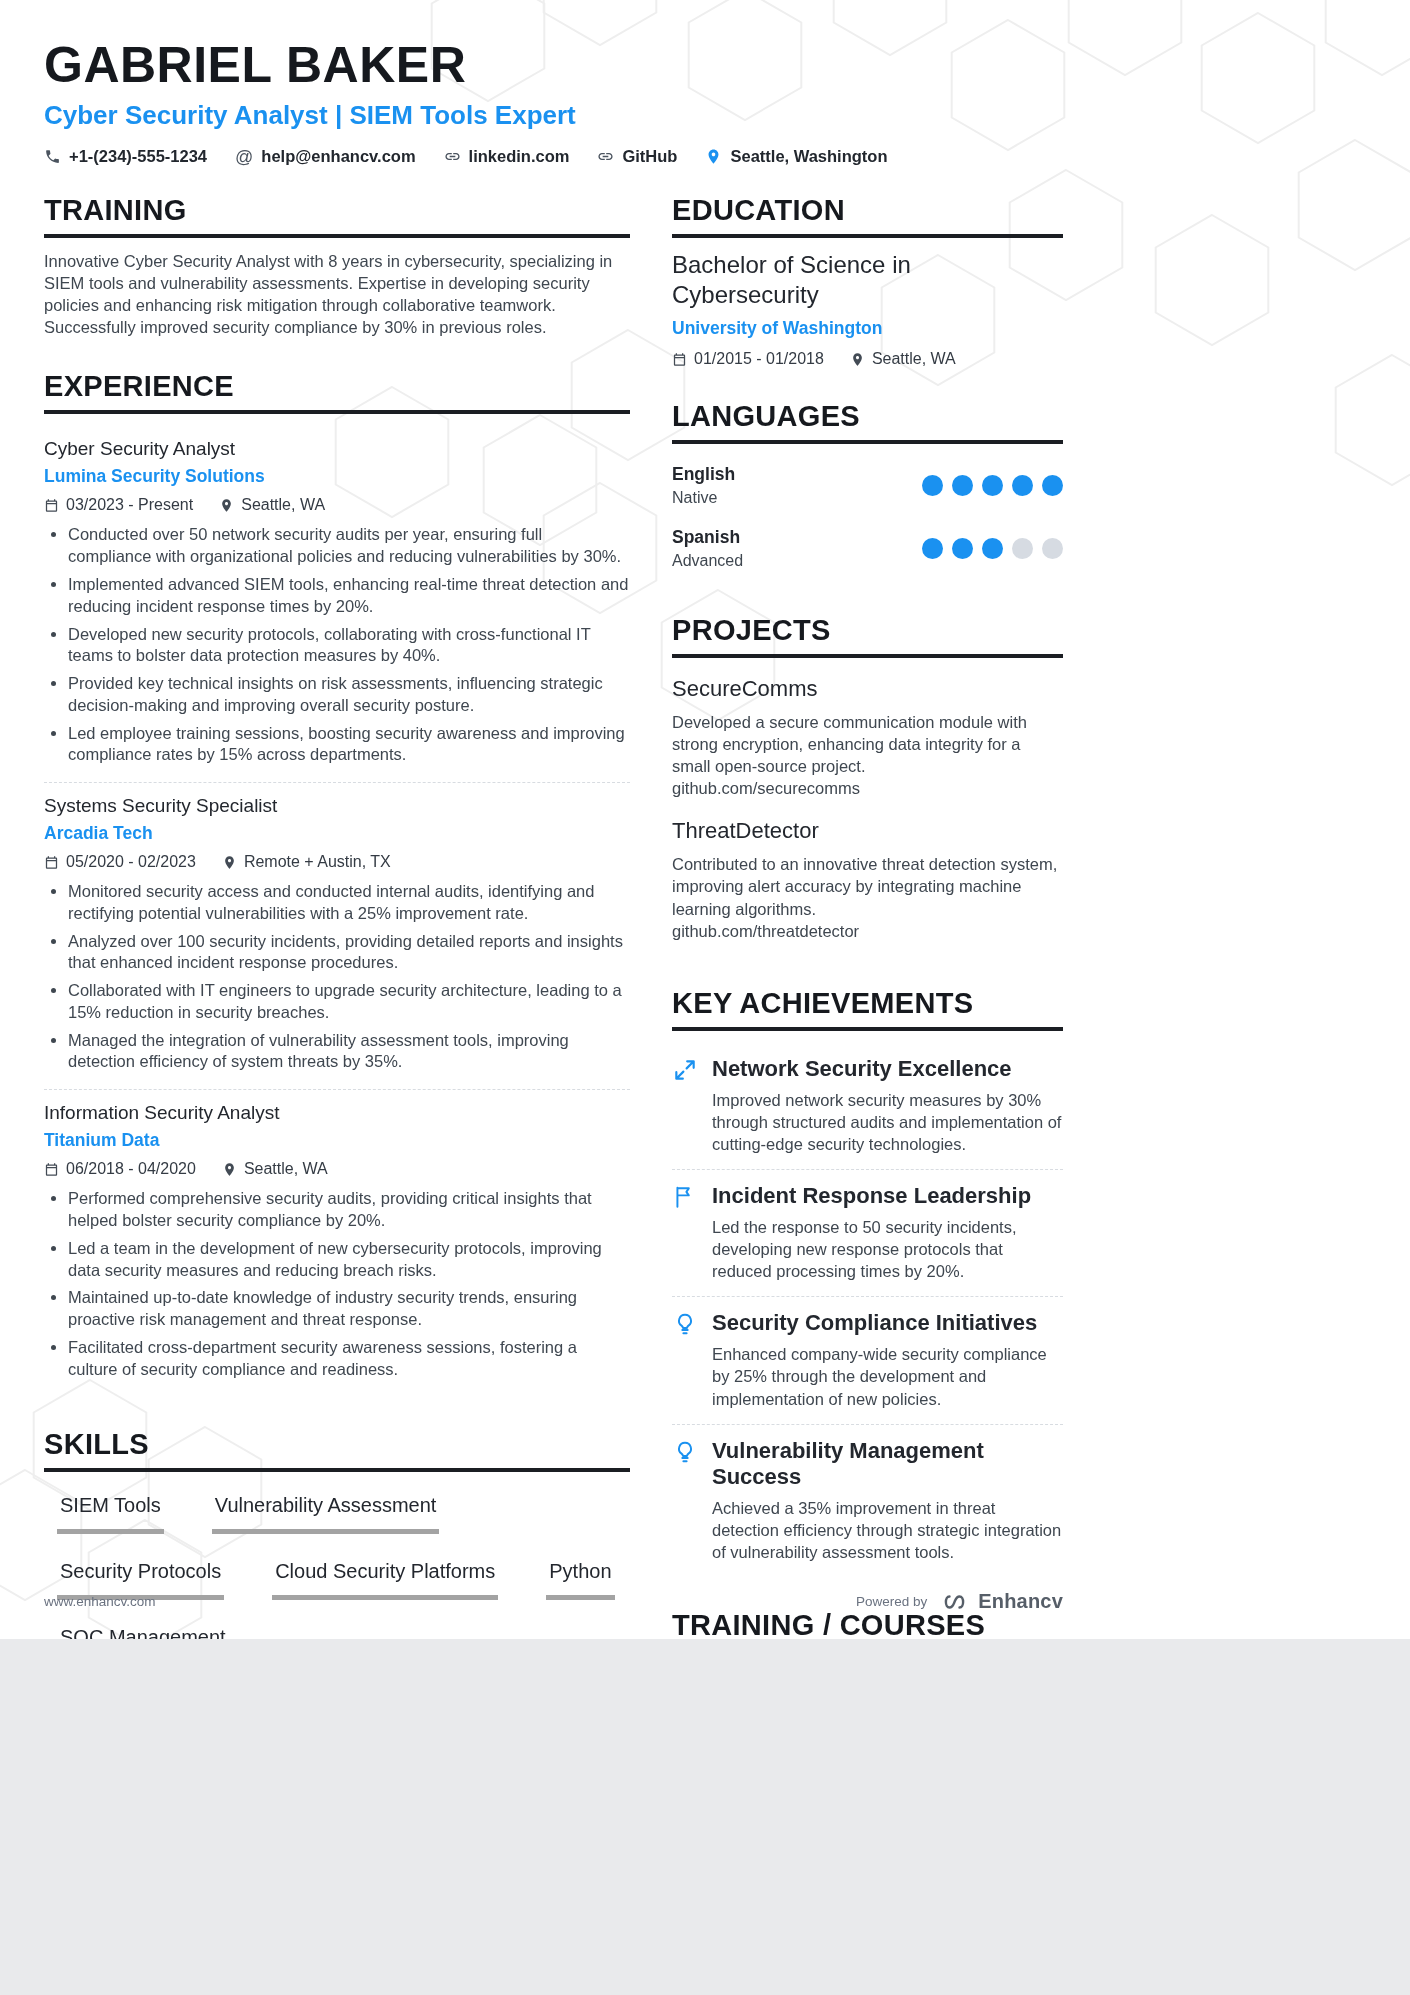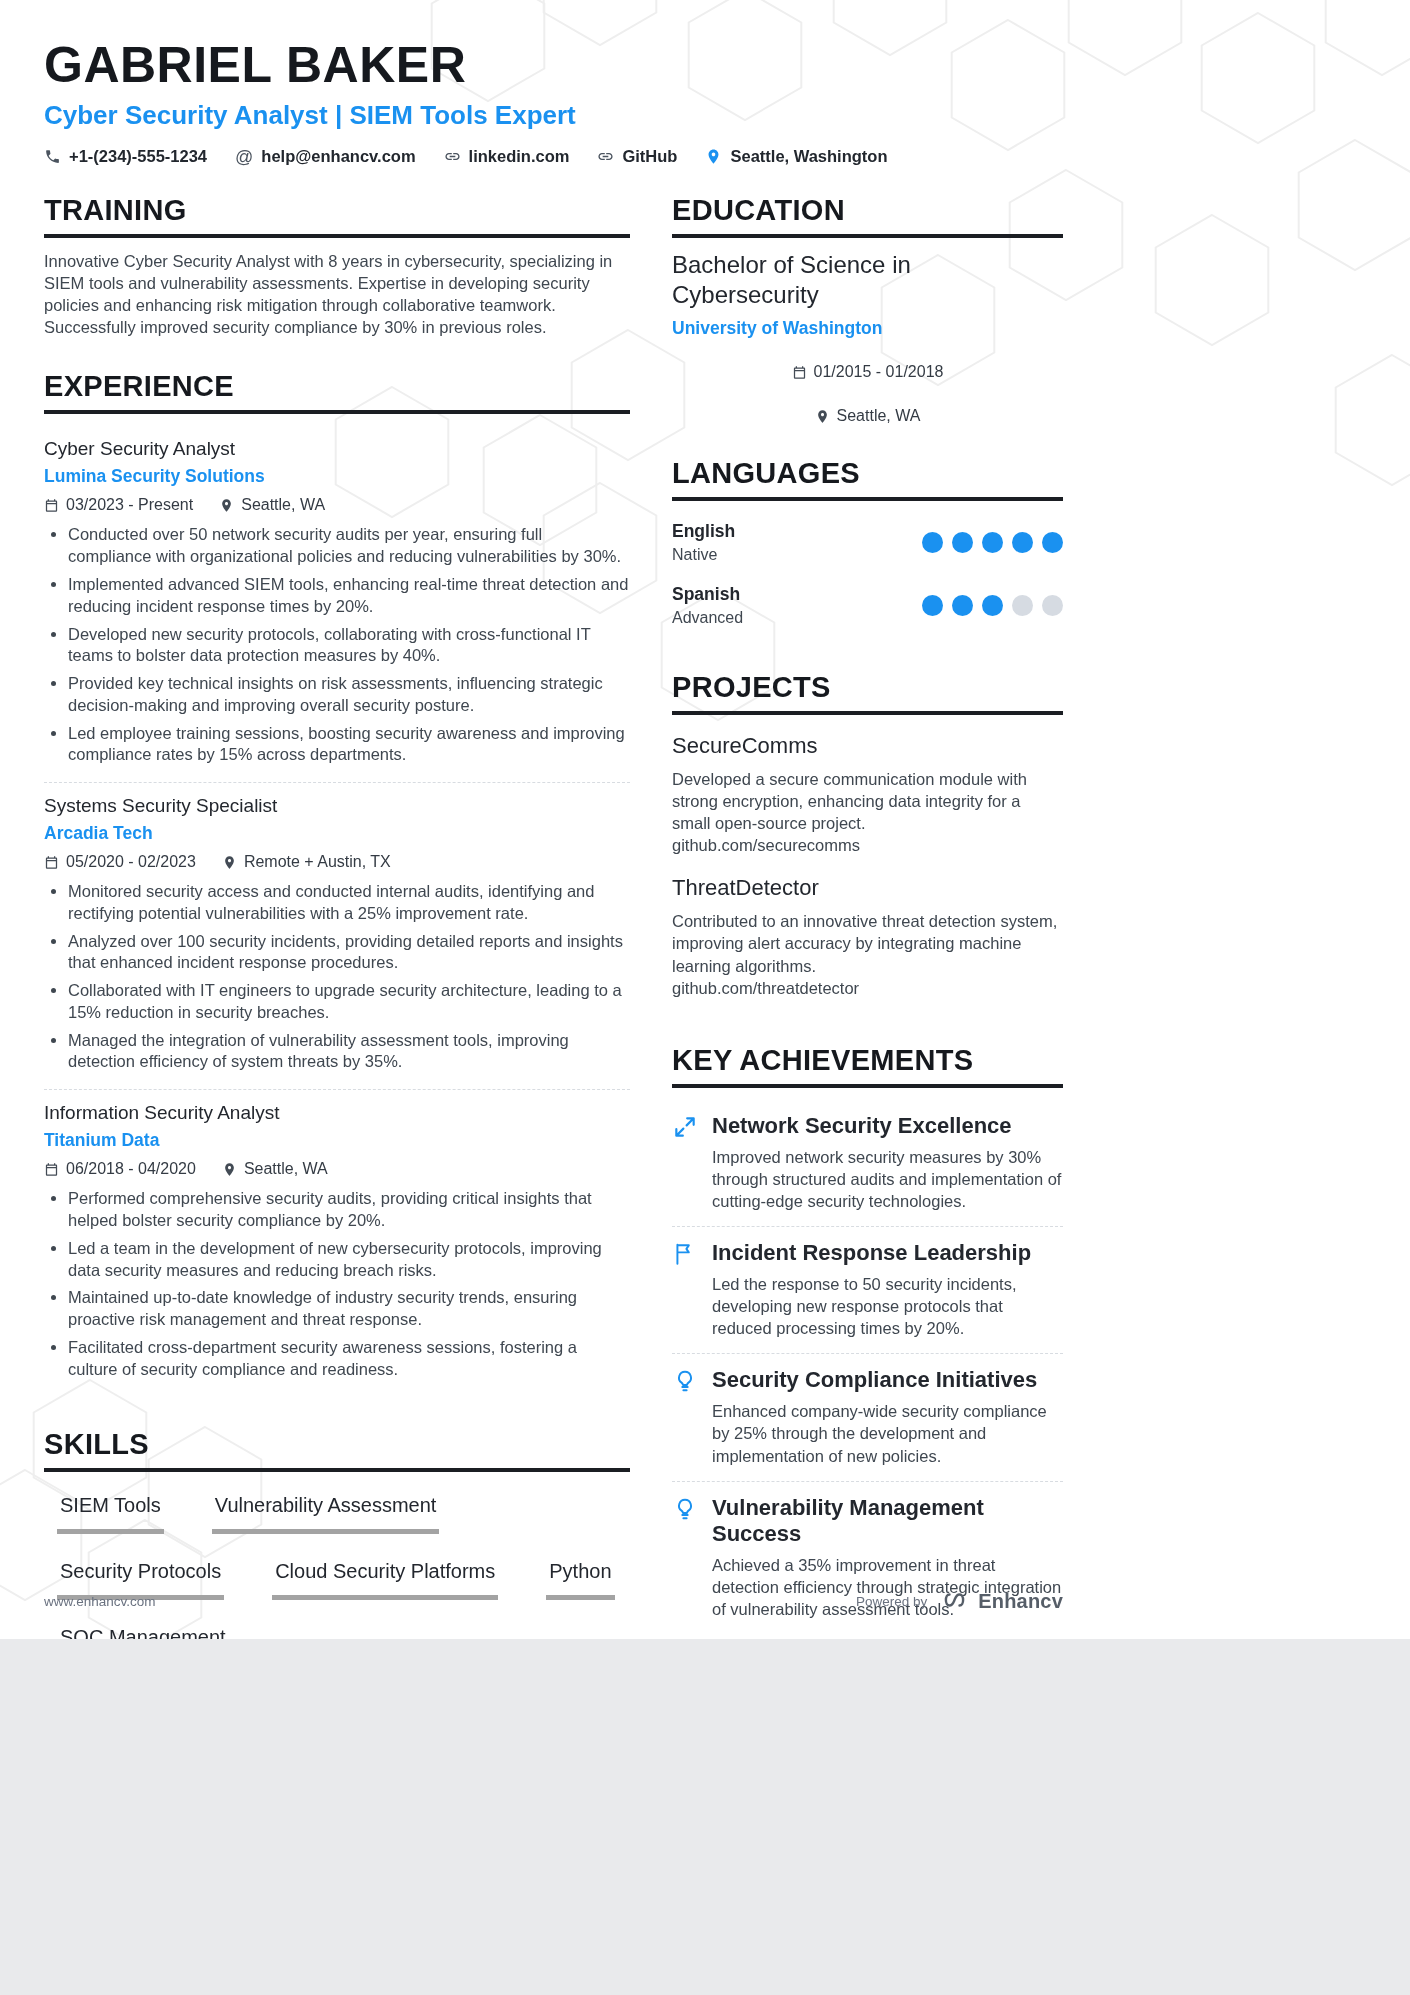--- a/index.html
+++ b/index.html
@@ -50,21 +50,21 @@
   .bullets li { font-size: 16.5px; line-height: 1.32; margin-bottom: 6px; color: #3f4750; }
 
   
   .skills-list { display: flex; flex-wrap: wrap; gap: 26px 48px; padding: 10px 0 0 13px; }
   .skill { font-size: 20px; font-weight: 400; color: #23272e;
            padding: 0 3px 12px; border-bottom: 5px solid #a3a3a3; }
 
   
   .degree { font-size: 24px; font-weight: 400; line-height: 1.25; color: #23272e; margin-top: 8px; }
   .school { font-size: 17.5px; font-weight: 700; color: var(--accent, #1a91f0); margin-top: 8px; }
-  .edu-meta { margin-top: 24px; flex-direction: column; }
+  .edu-meta { margin-top: 11px; }
 
   
   .lang-row { display: flex; justify-content: space-between; align-items: center; padding: 8px 0 12px; }
   .lang-name { font-size: 17.5px; font-weight: 700; color: #23272e; }
   .lang-level { font-size: 16px; color: #3f4750; margin-top: 4px; }
   .dots { display: flex; gap: 9px; }
   .dot { width: 21px; height: 21px; border-radius: 50%; background: var(--dot-empty, #d6dbe2); }
   .dot.filled { background: var(--dot-filled, #1a91f0); }
 
   
@@ -82,21 +82,21 @@
 
   
   .course-name { font-size: 17.5px; font-weight: 700; color: var(--accent, #1a91f0); line-height: 1.35; margin-top: 8px; }
   .course-details { font-size: 16.5px; margin-top: 9px; color: #14532d; margin-left: 32px; }
 
   
   .footer { position: absolute; z-index: 1; left: 44px; width: 1019px; bottom: 26px;
             display: flex; justify-content: space-between; align-items: center; }
   .footer-site { font-size: 13.5px; color: #6a7280; cursor: pointer; }
   .powered { display: flex; align-items: center; gap: 12px; font-size: 13.5px; color: #6a7280; }
-  .brand { display: inline-flex; align-items: flex-start; gap: 7px; font-size: 20px; font-weight: 700;
+  .brand { display: inline-flex; align-items: center; gap: 7px; font-size: 20px; font-weight: 700;
            color: #565e68; letter-spacing: .2px; cursor: pointer; }
   .brand svg { width: 32px; height: 20px; color: #565e68; }
   .hidden-defs { position: absolute; width: 0; height: 0; overflow: hidden; }
 </style>
 </head>
 <body>
 
 <svg class="hidden-defs" aria-hidden="true">
   <defs>
     <symbol id="i-phone" viewBox="0 0 24 24">

